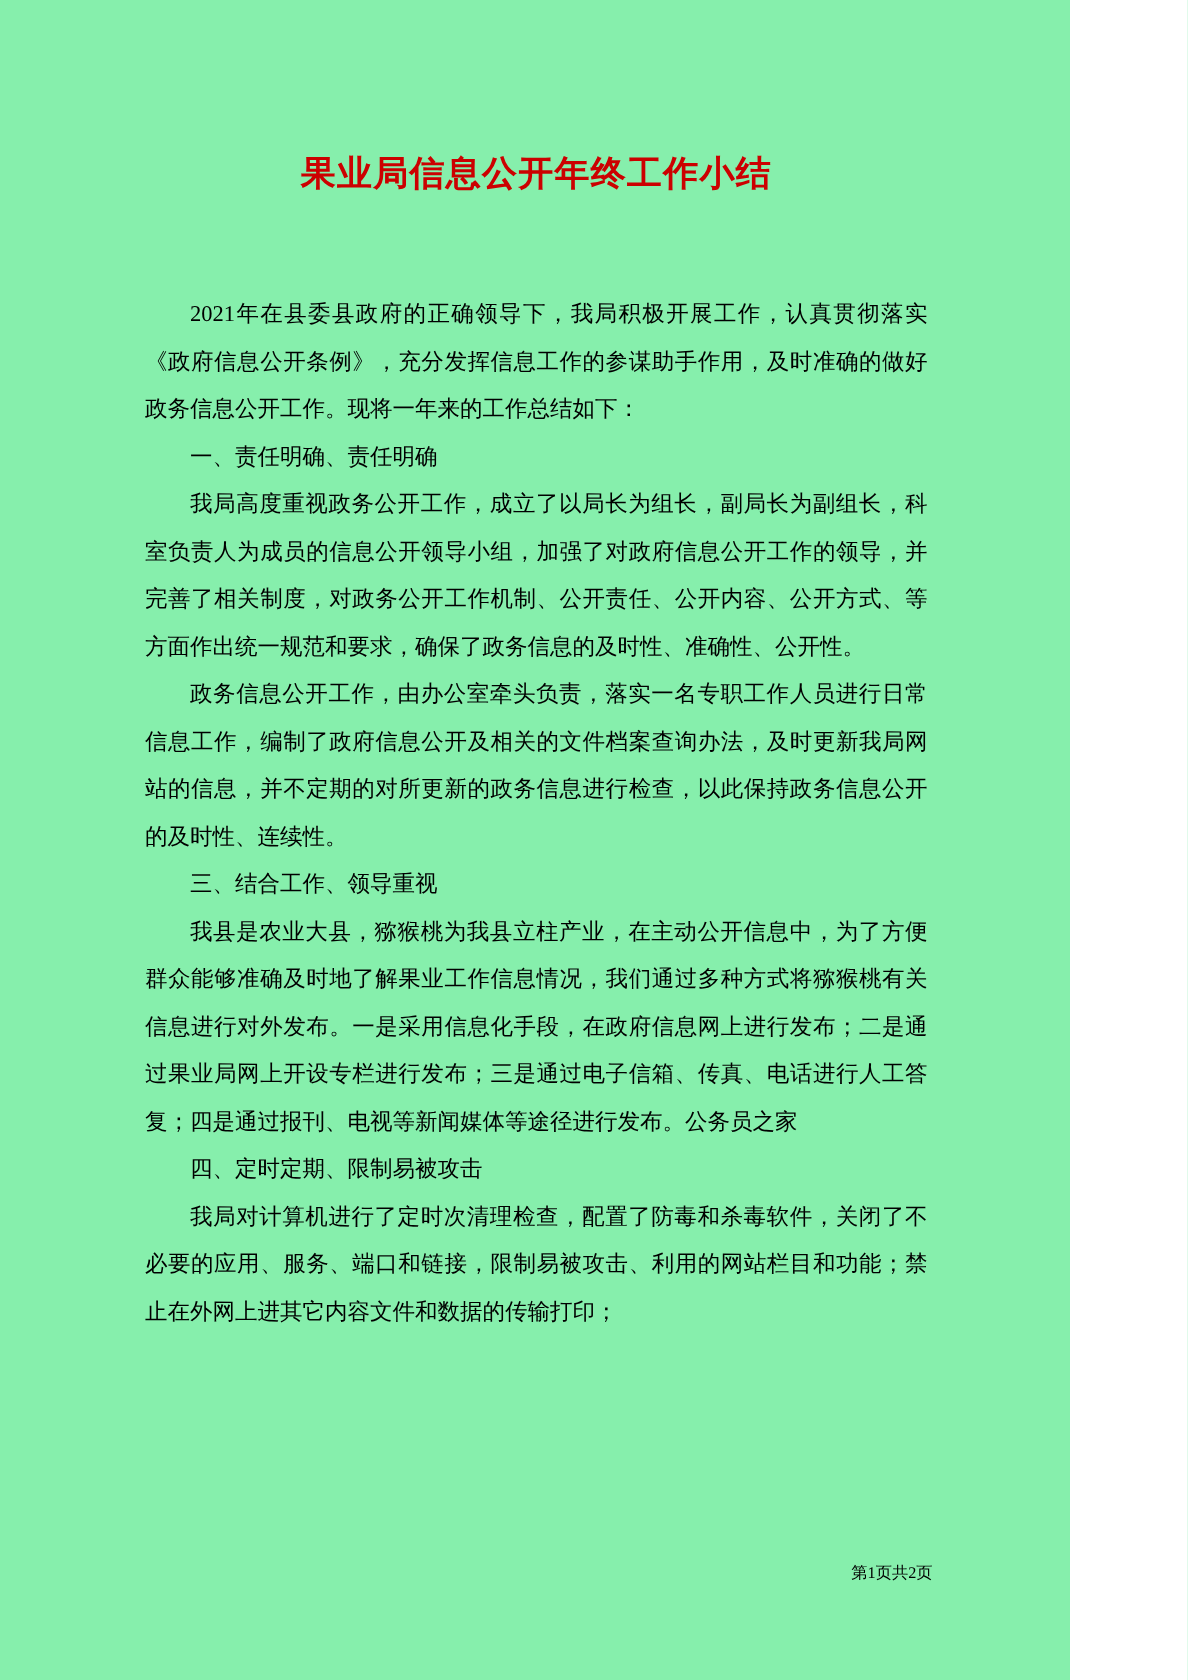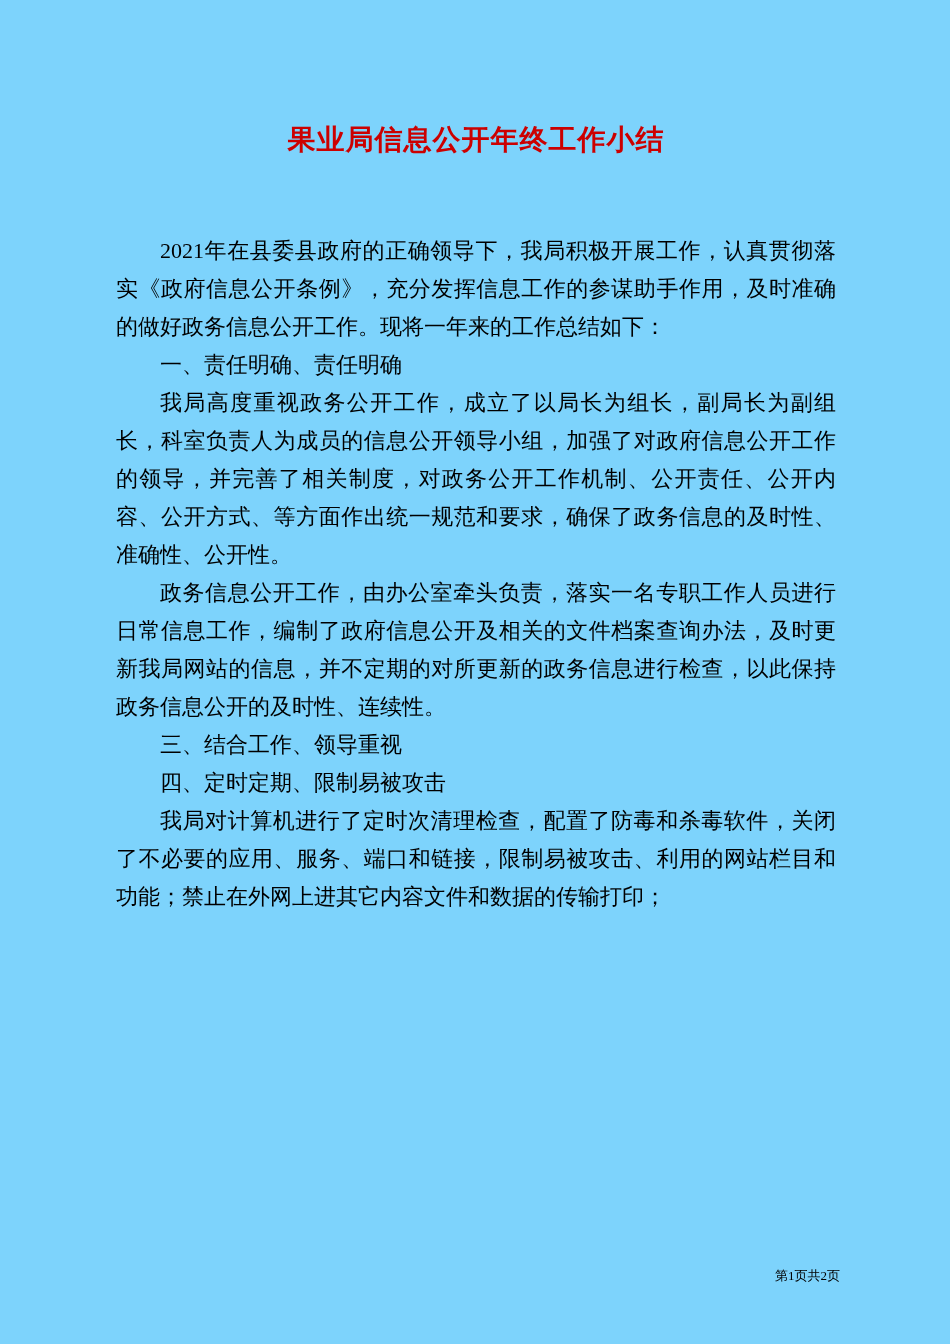--- a/index.html
+++ b/index.html
@@ -2,52 +2,52 @@
 <html><head>
 <meta charset="utf-8">
 <style>
   * { box-sizing: border-box; }
   html, body {
     margin: 0;
     padding: 0;
     background: #ffffff;
   }
   .page {
-    width: 950px;
+    width: 856px;
     height: 1344px;
     position: relative;
-    background: #7dd3fc;
+    background: #86efac;
     padding: 122px 114px 0 116px;
     font-family: "Liberation Serif", "DejaVu Serif", serif;
     overflow: hidden;
   }
   .doc-title {
     margin: 0 0 74px 0;
     text-align: center;
     font-size: 28px;
     line-height: 36px;
     font-weight: 700;
     color: #cc0000;
     letter-spacing: 1px;
   }
   .para {
     margin: 0;
-    font-size: 22px;
+    font-size: 18px;
     line-height: 38px;
     color: #000000;
     text-align: justify;
     text-justify: inter-ideograph;
     text-indent: 2em;
     font-weight: 400;
     word-break: break-all;
   }
   .page-footer {
     position: absolute;
     right: 110px;
-    bottom: 60px;
+    bottom: 78px;
     font-size: 13px;
     line-height: 16px;
     color: #000000;
   }
 </style>
 </head>
 <body>
 
 <div class="page">
 
@@ -57,20 +57,21 @@
 
   <p class="para">一、责任明确、责任明确</p>
 
   <p class="para">我局高度重视政务公开工作，成立了以局长为组长，副局长为副组长，科室负责人为成员的信息公开领导小组，加强了对政府信息公开工作的领导，并完善了相关制度，对政务公开工作机制、公开责任、公开内容、公开方式、等方面作出统一规范和要求，确保了政务信息的及时性、准确性、公开性。</p>
 
 
   <p class="para">政务信息公开工作，由办公室牵头负责，落实一名专职工作人员进行日常信息工作，编制了政府信息公开及相关的文件档案查询办法，及时更新我局网站的信息，并不定期的对所更新的政务信息进行检查，以此保持政务信息公开的及时性、连续性。</p>
 
   <p class="para">三、结合工作、领导重视</p>
 
+  <p class="para">我县是农业大县，猕猴桃为我县立柱产业，在主动公开信息中，为了方便群众能够准确及时地了解果业工作信息情况，我们通过多种方式将猕猴桃有关信息进行对外发布。一是采用信息化手段，在政府信息网上进行发布；二是通过果业局网上开设专栏进行发布；三是通过电子信箱、传真、电话进行人工答复；四是通过报刊、电视等新闻媒体等途径进行发布。公务员之家</p>
 
   <p class="para">四、定时定期、限制易被攻击</p>
 
   <p class="para">我局对计算机进行了定时次清理检查，配置了防毒和杀毒软件，关闭了不必要的应用、服务、端口和链接，限制易被攻击、利用的网站栏目和功能；禁止在外网上进其它内容文件和数据的传输打印；</p>
 
   <div class="page-footer">第1页共2页</div>
 
 </div>
 
 </body></html>

